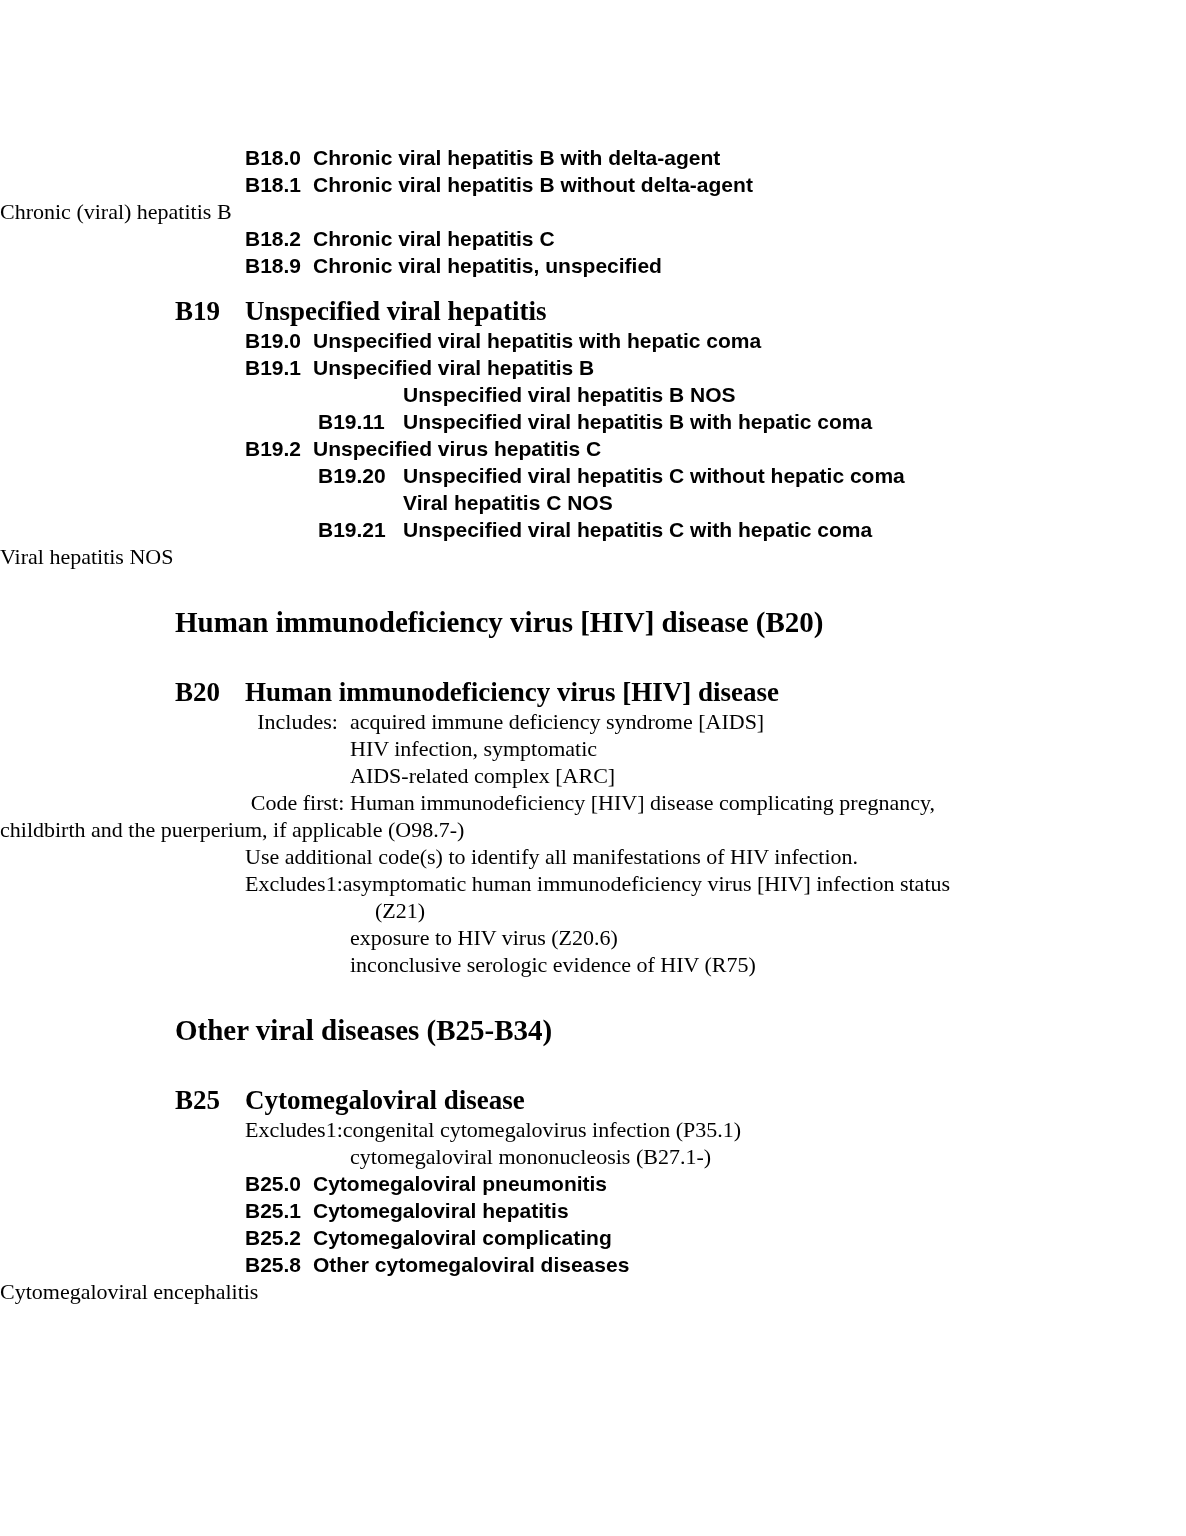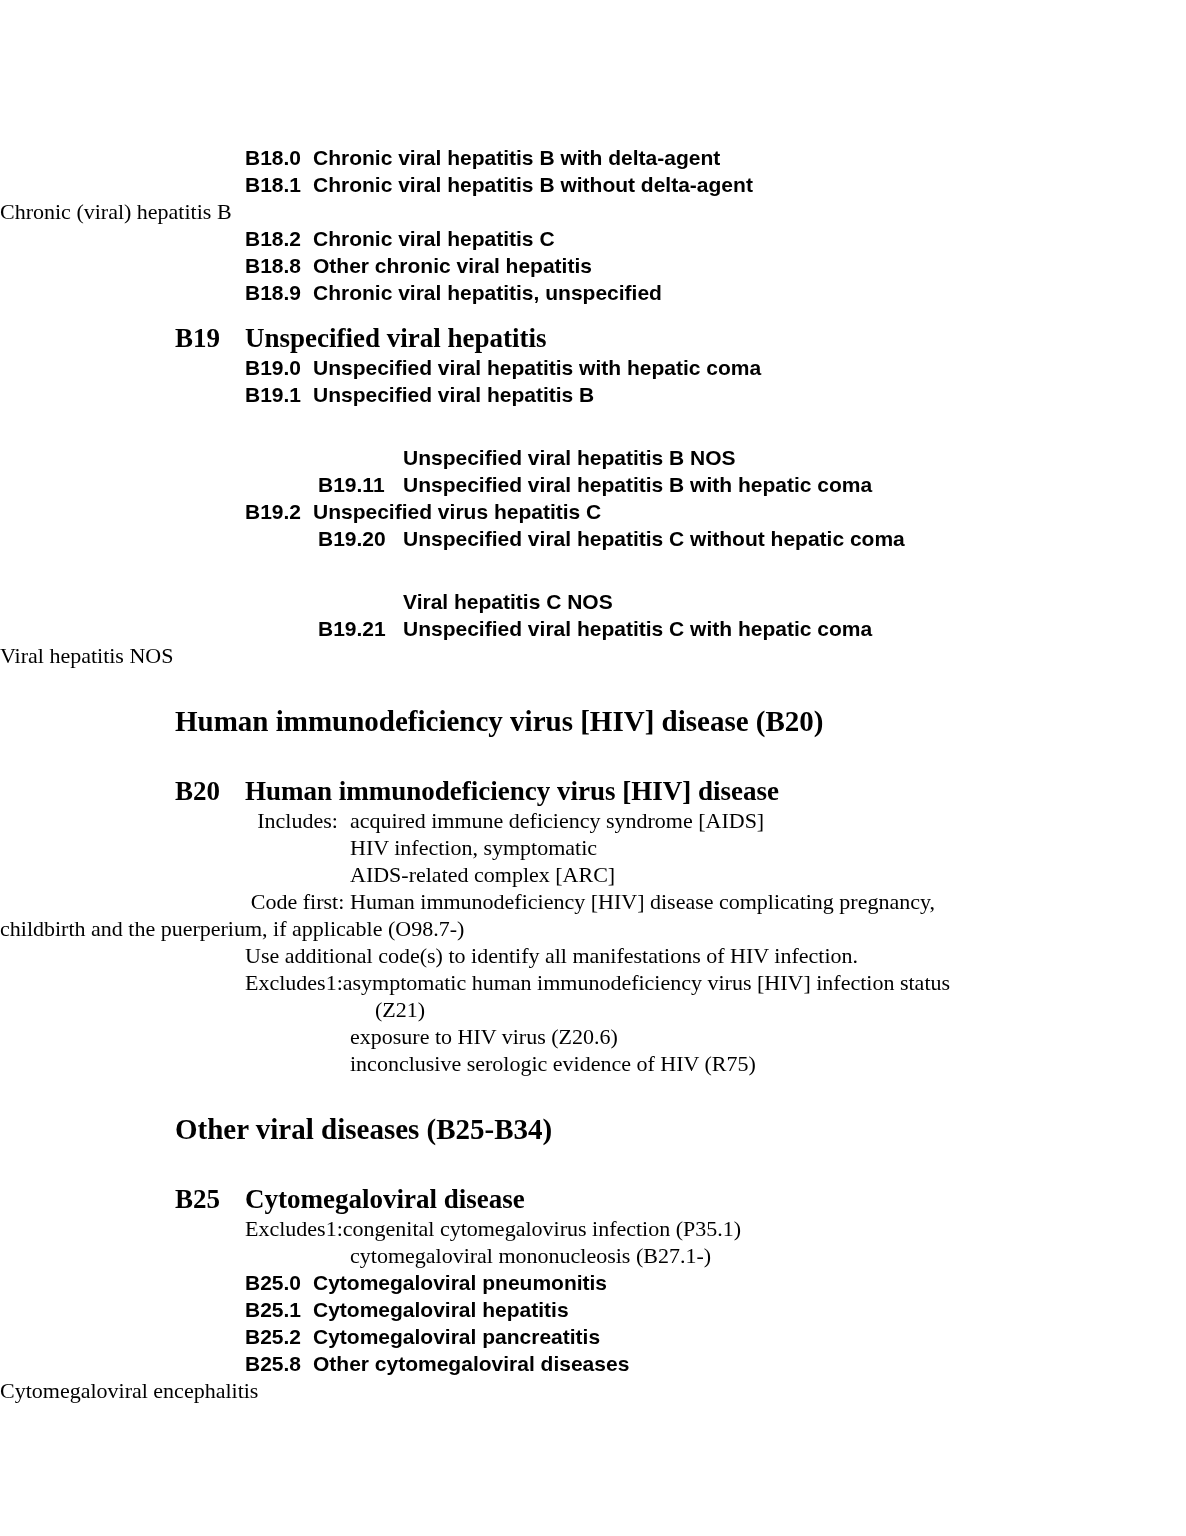--- a/index.html
+++ b/index.html
@@ -15,21 +15,21 @@
   
   .st-sub { font-family:"Liberation Sans",sans-serif; font-weight:bold; font-size:21px; line-height:27px;}
   .st-cat { font-family:"Liberation Sans",sans-serif; font-weight:bold; font-size:27px; line-height:32px;}
   .st-sect{ font-family:"Liberation Sans",sans-serif; font-weight:bold; font-size:29px; line-height:40px;}
   .st-ser { font-family:"Liberation Serif",serif;     font-weight:normal; font-size:22px; line-height:27px;}
   
   .in-l0{margin-left:175px;font-family:Liberation Serif, serif;}
   .in-l1{margin-left:245px;}
   .in-l2{}
   .in-l2c{margin-left:318px;}
-  .in-l3{margin-left:403px;margin-top:36px;}
+  .in-l3{margin-left:403px;}
   .in-n1{margin-left:350px;}
   .in-n2{margin-left:375px;}
   
   .cw-cat{width:70px;}
   .cw-sub{width:68px;}
   .cw-sub5{width:85px;}
   .cw-note{width:105px;text-align:center;}
   
   .sp-group{margin-top:16px;}
   .sp-section{margin-top:32px;}
@@ -44,21 +44,20 @@
 </style>
 </head>
 <body>
 
 <div id="page">
   <div id="doc-lines">
       <div class="ln st-sub in-l1"><span class="code cw-sub">B18.0</span><span>Chronic viral hepatitis B with delta-agent</span></div>
       <div class="ln st-sub in-l1"><span class="code cw-sub">B18.1</span><span>Chronic viral hepatitis B without delta-agent</span></div>
       <div class="ln st-ser in-l2"><span>Chronic (viral) hepatitis B</span></div>
       <div class="ln st-sub in-l1"><span class="code cw-sub">B18.2</span><span>Chronic viral hepatitis C</span></div>
-      <div class="ln st-sub in-l1"><span class="code cw-sub">B18.8</span><span>Other chronic viral hepatitis</span></div>
       <div class="ln st-sub in-l1"><span class="code cw-sub">B18.9</span><span>Chronic viral hepatitis, unspecified</span></div>
       <div class="ln st-cat in-l0 sp-group"><span class="code cw-cat">B19</span><span>Unspecified viral hepatitis</span></div>
       <div class="ln st-sub in-l1"><span class="code cw-sub">B19.0</span><span>Unspecified viral hepatitis with hepatic coma</span></div>
       <div class="ln st-sub in-l1"><span class="code cw-sub">B19.1</span><span>Unspecified viral hepatitis B</span></div>
       <div class="ln st-sub in-l3"><span>Unspecified viral hepatitis B NOS</span></div>
       <div class="ln st-sub in-l2c"><span class="code cw-sub5">B19.11</span><span>Unspecified viral hepatitis B with hepatic coma</span></div>
       <div class="ln st-sub in-l1"><span class="code cw-sub">B19.2</span><span>Unspecified virus hepatitis C</span></div>
       <div class="ln st-sub in-l2c"><span class="code cw-sub5">B19.20</span><span>Unspecified viral hepatitis C without hepatic coma</span></div>
       <div class="ln st-sub in-l3"><span>Viral hepatitis C NOS</span></div>
       <div class="ln st-sub in-l2c"><span class="code cw-sub5">B19.21</span><span>Unspecified viral hepatitis C with hepatic coma</span></div>
@@ -74,21 +73,21 @@
       <div class="ln st-ser in-l1"><span>Excludes1:asymptomatic human immunodeficiency virus [HIV] infection status</span></div>
       <div class="ln st-ser in-n2"><span>(Z21)</span></div>
       <div class="ln st-ser in-n1"><span>exposure to HIV virus (Z20.6)</span></div>
       <div class="ln st-ser in-n1"><span>inconclusive serologic evidence of HIV (R75)</span></div>
       <div class="ln st-sect in-l0 sp-section"><span>Other viral diseases (B25-B34)</span></div>
       <div class="ln st-cat in-l0 sp-aftersection"><span class="code cw-cat">B25</span><span>Cytomegaloviral disease</span></div>
       <div class="ln st-ser in-l1"><span>Excludes1:congenital cytomegalovirus infection (P35.1)</span></div>
       <div class="ln st-ser in-n1"><span>cytomegaloviral mononucleosis (B27.1-)</span></div>
       <div class="ln st-sub in-l1"><span class="code cw-sub">B25.0</span><span>Cytomegaloviral pneumonitis</span></div>
       <div class="ln st-sub in-l1"><span class="code cw-sub">B25.1</span><span>Cytomegaloviral hepatitis</span></div>
-      <div class="ln st-sub in-l1"><span class="code cw-sub">B25.2</span><span>Cytomegaloviral pancreatitis</span></div>
+      <div class="ln st-sub in-l1"><span class="code cw-sub">B25.2</span><span>Cytomegaloviral complicating</span></div>
       <div class="ln st-sub in-l1"><span class="code cw-sub">B25.8</span><span>Other cytomegaloviral diseases</span></div>
       <div class="ln st-ser in-l2"><span>Cytomegaloviral encephalitis</span></div>
     </div>
   <div id="footer">
     <span>ICD-10-CM Tabular</span>
     <span>Page 40</span>
     <span>2010</span>
   </div>
 </div>
 

